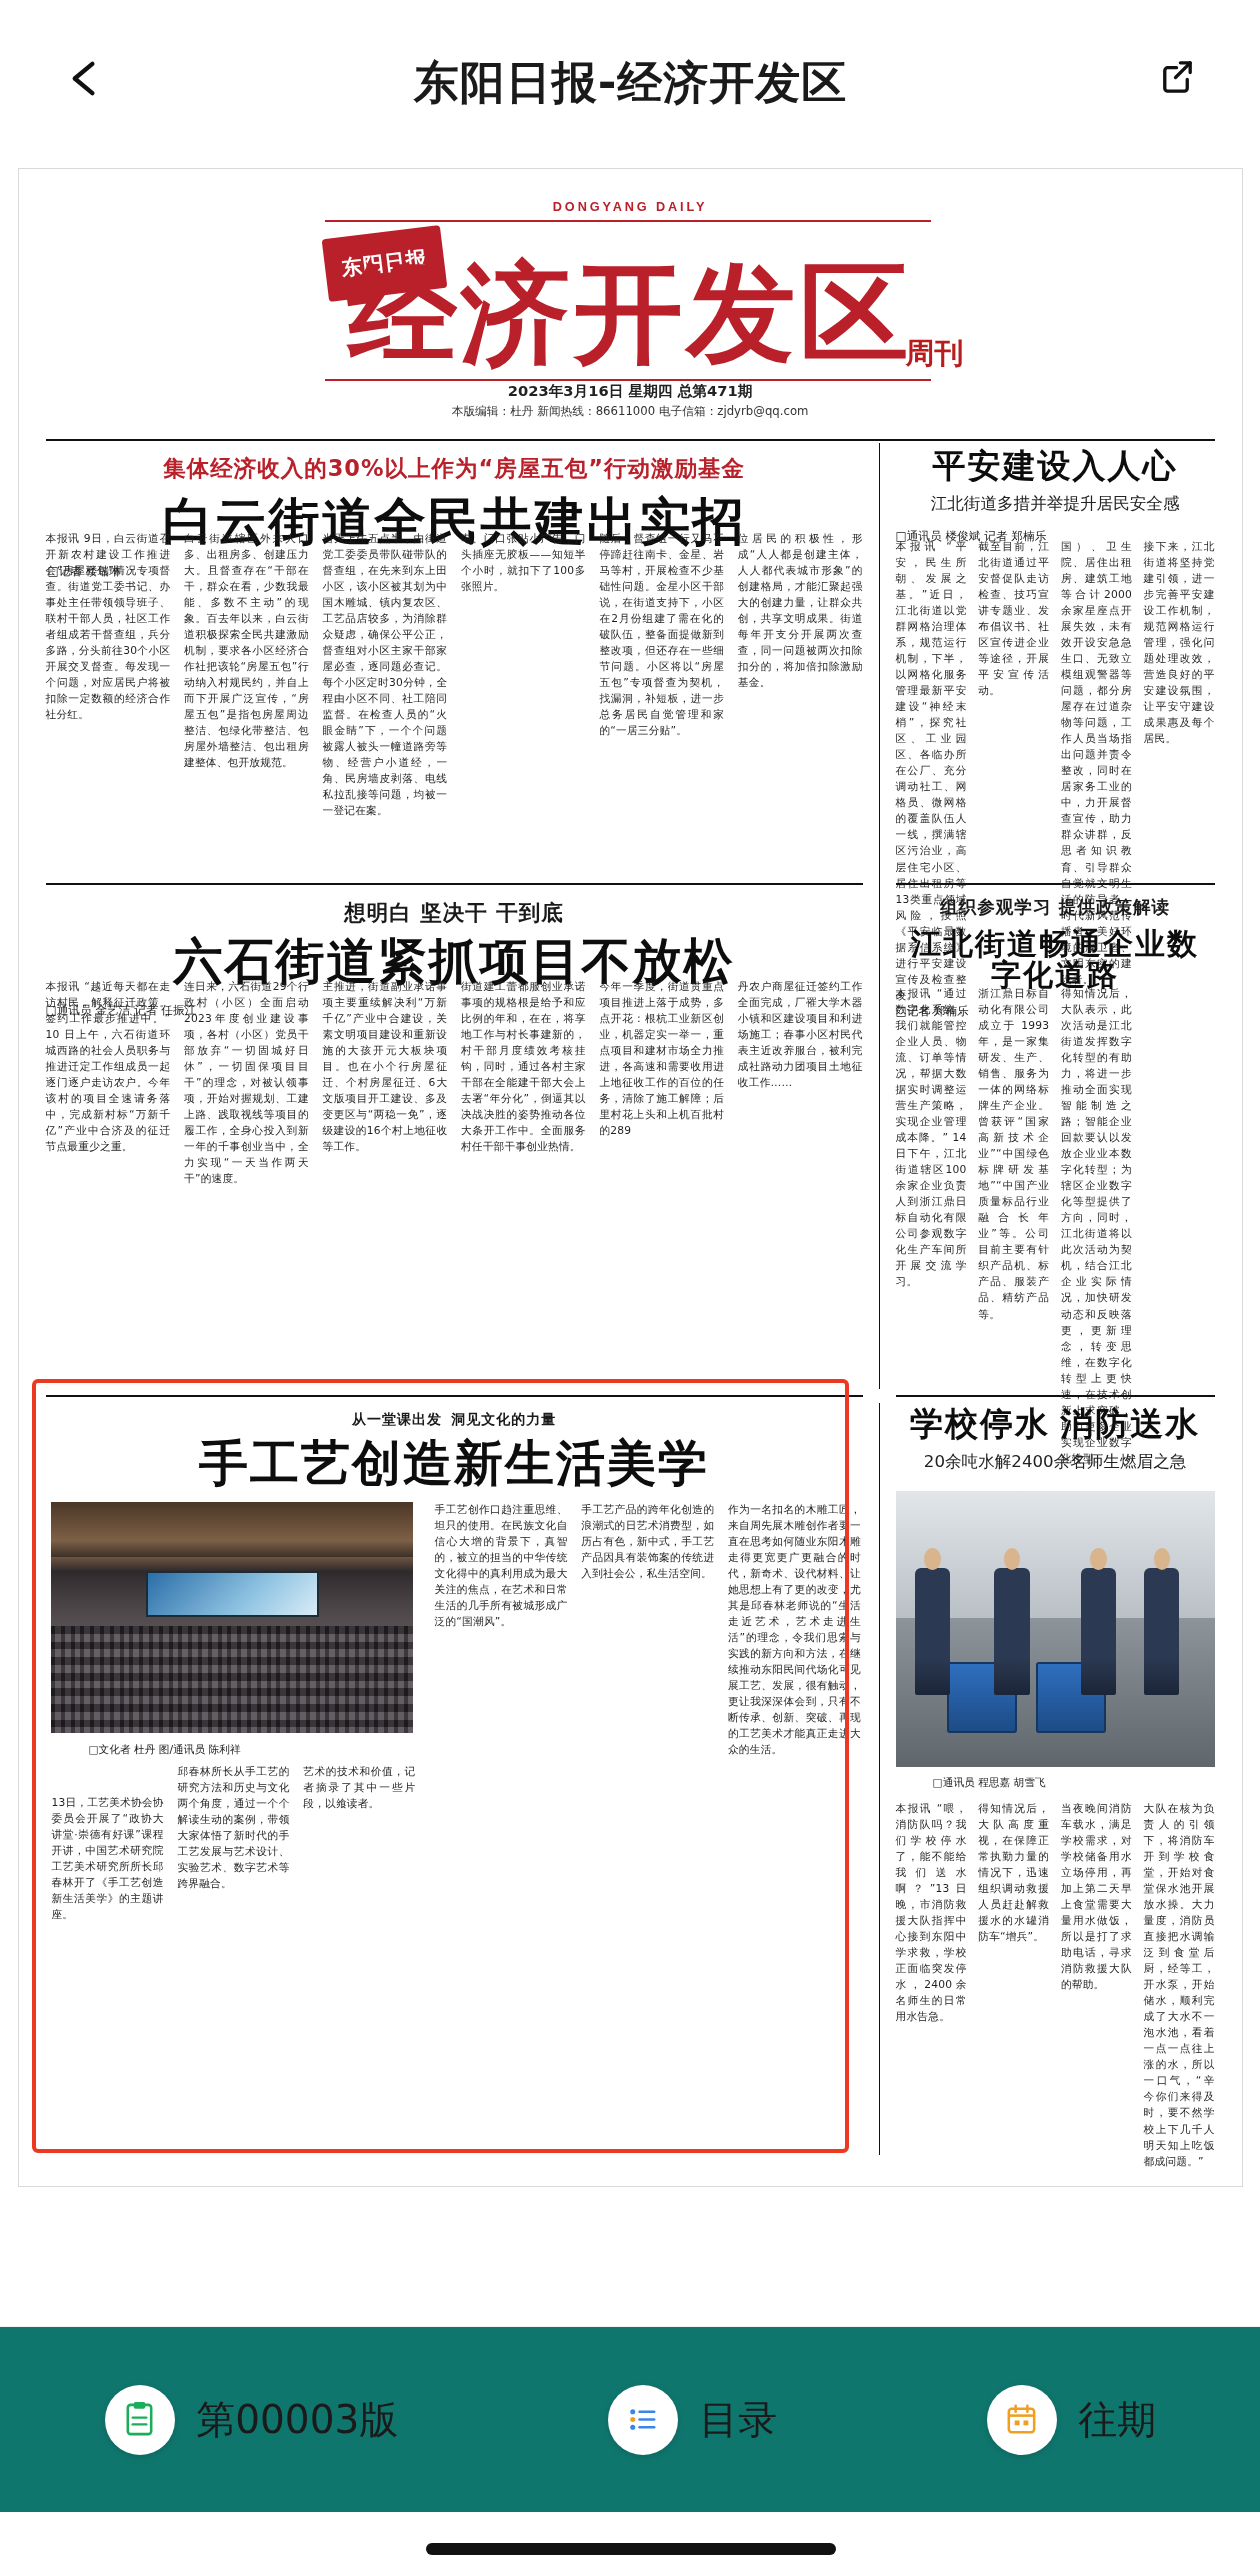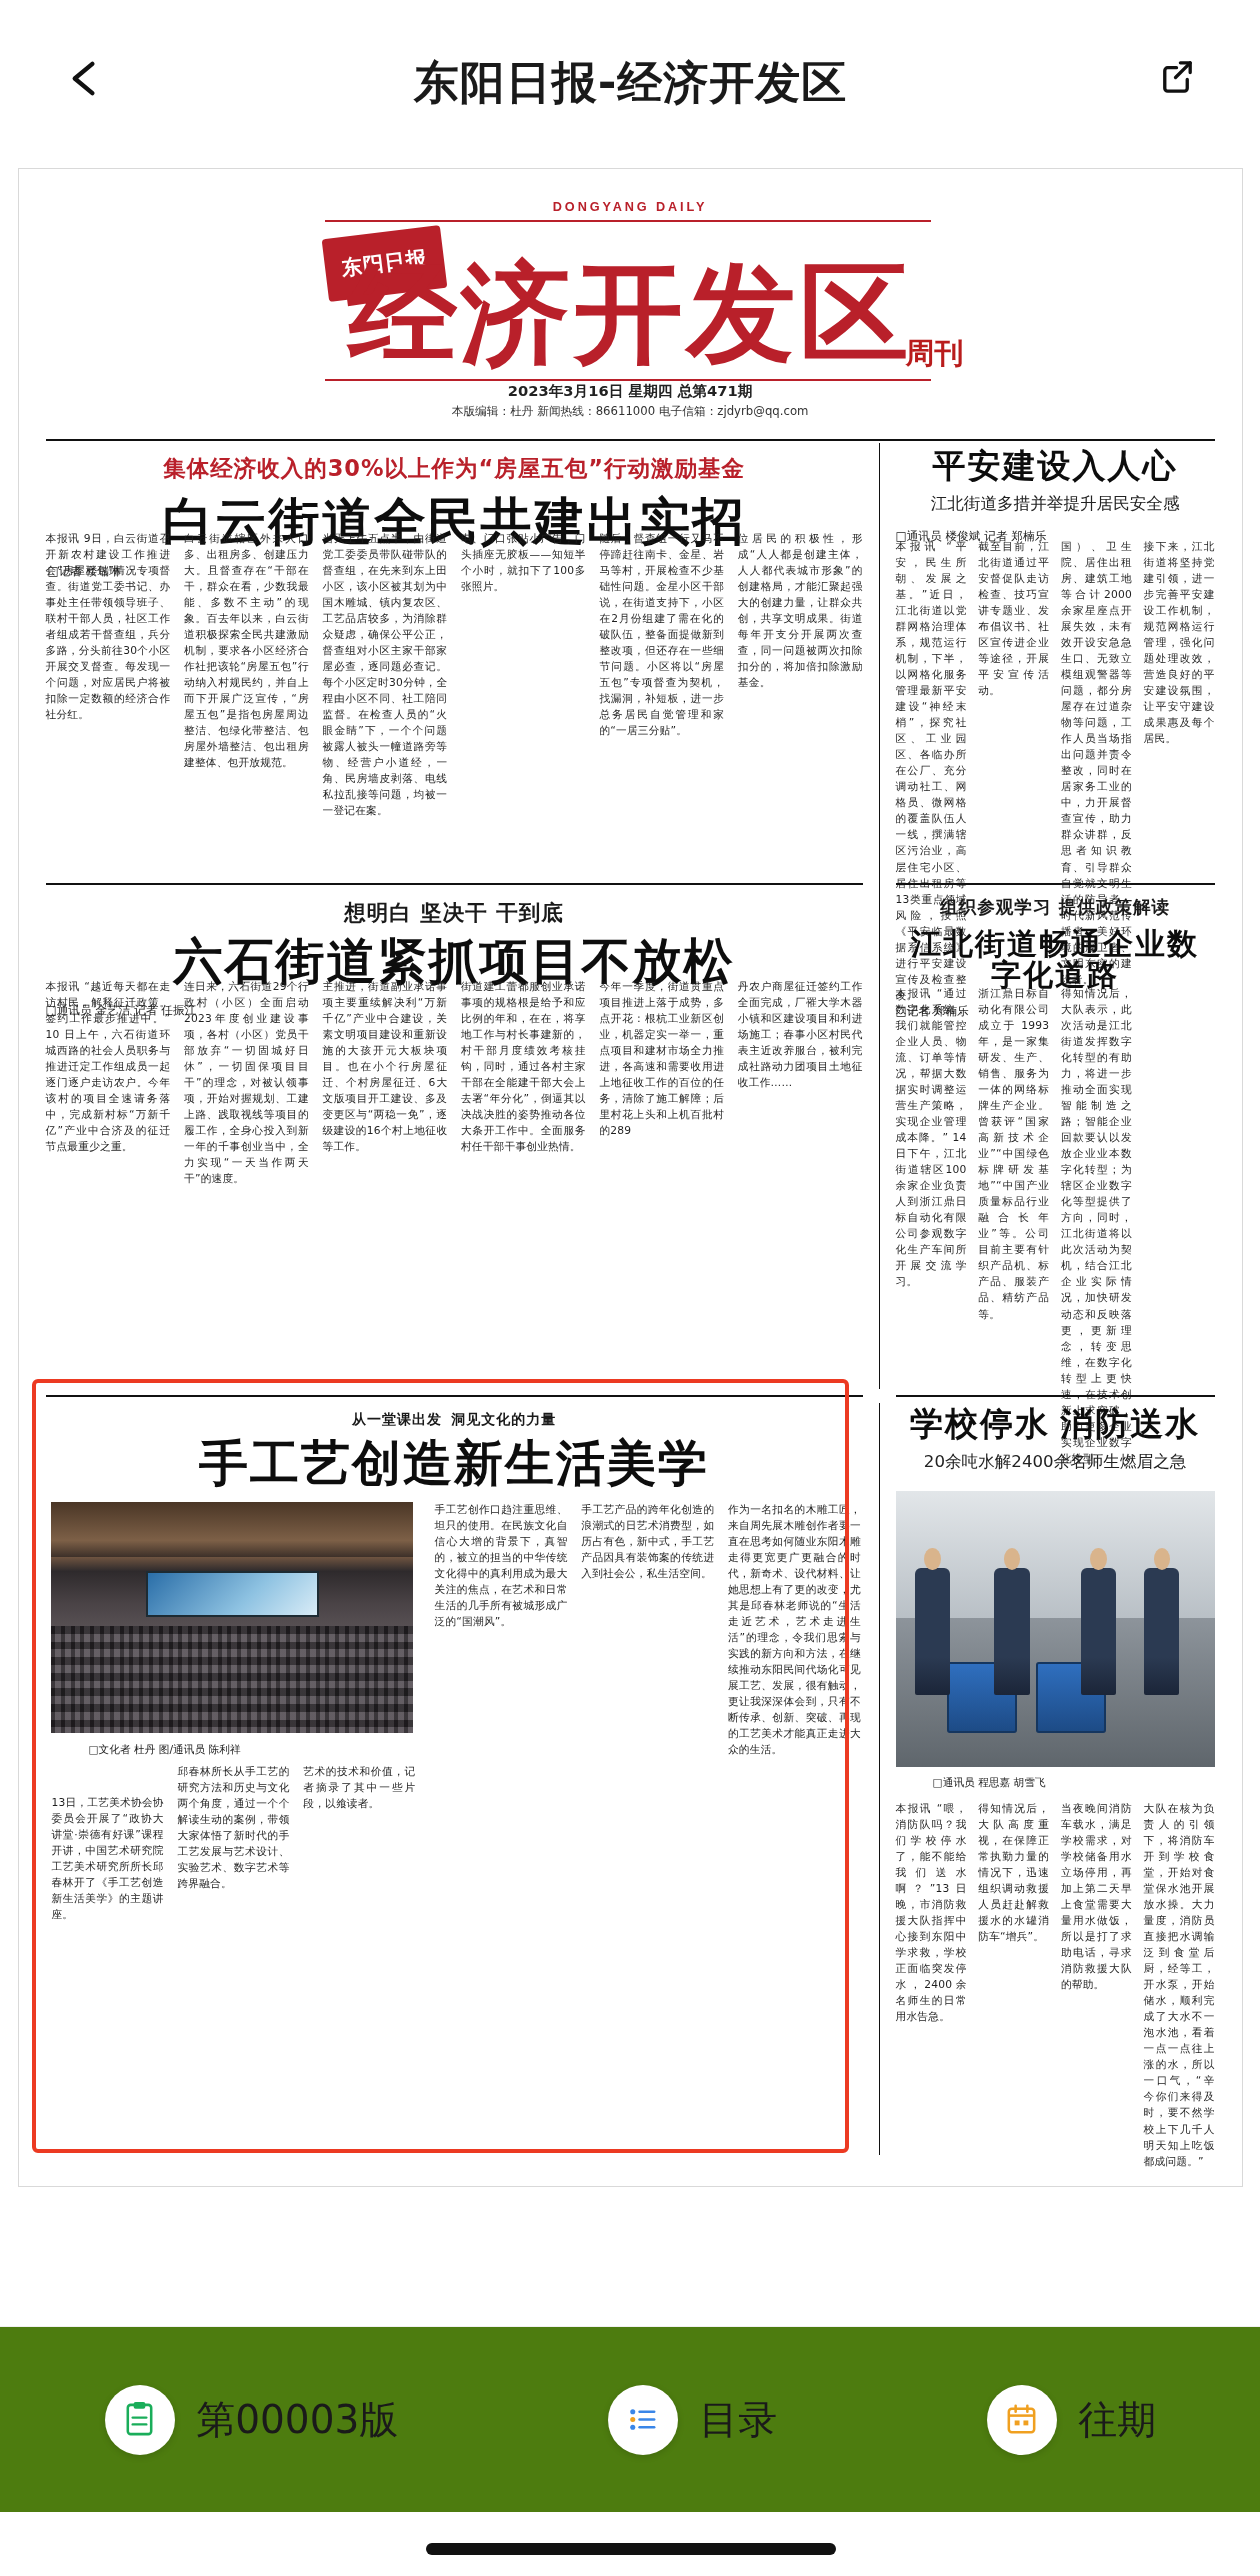--- a/index.html
+++ b/index.html
@@ -195,21 +195,21 @@
     width:48%; height:18%; border-radius:50%; background:#d9b48c;
   }
   .ph-fire .m1 { left:6%; }
   .ph-fire .m2 { left:31%; }
   .ph-fire .m3 { left:58%; }
   .ph-fire .m4 { left:78%; }
 
   
   .toolbar {
     position:absolute; left:0; top:2326px; width:1261px; height:186px;
-    background:#4d7c0f;
+    background:#0f766e;
     display:flex; align-items:center; justify-content:space-around;
     border-top:1px solid #f0f0f0;
   }
   .tb-item { display:flex; align-items:center; gap:21.5px; cursor:pointer; }
   .tb-circle {
     width:70px; height:70px; border-radius:50%;
     display:flex; align-items:center; justify-content:center;
     box-shadow:0 2px 7.8px rgba(0,0,0,.14);
     background:#fff;
   }

